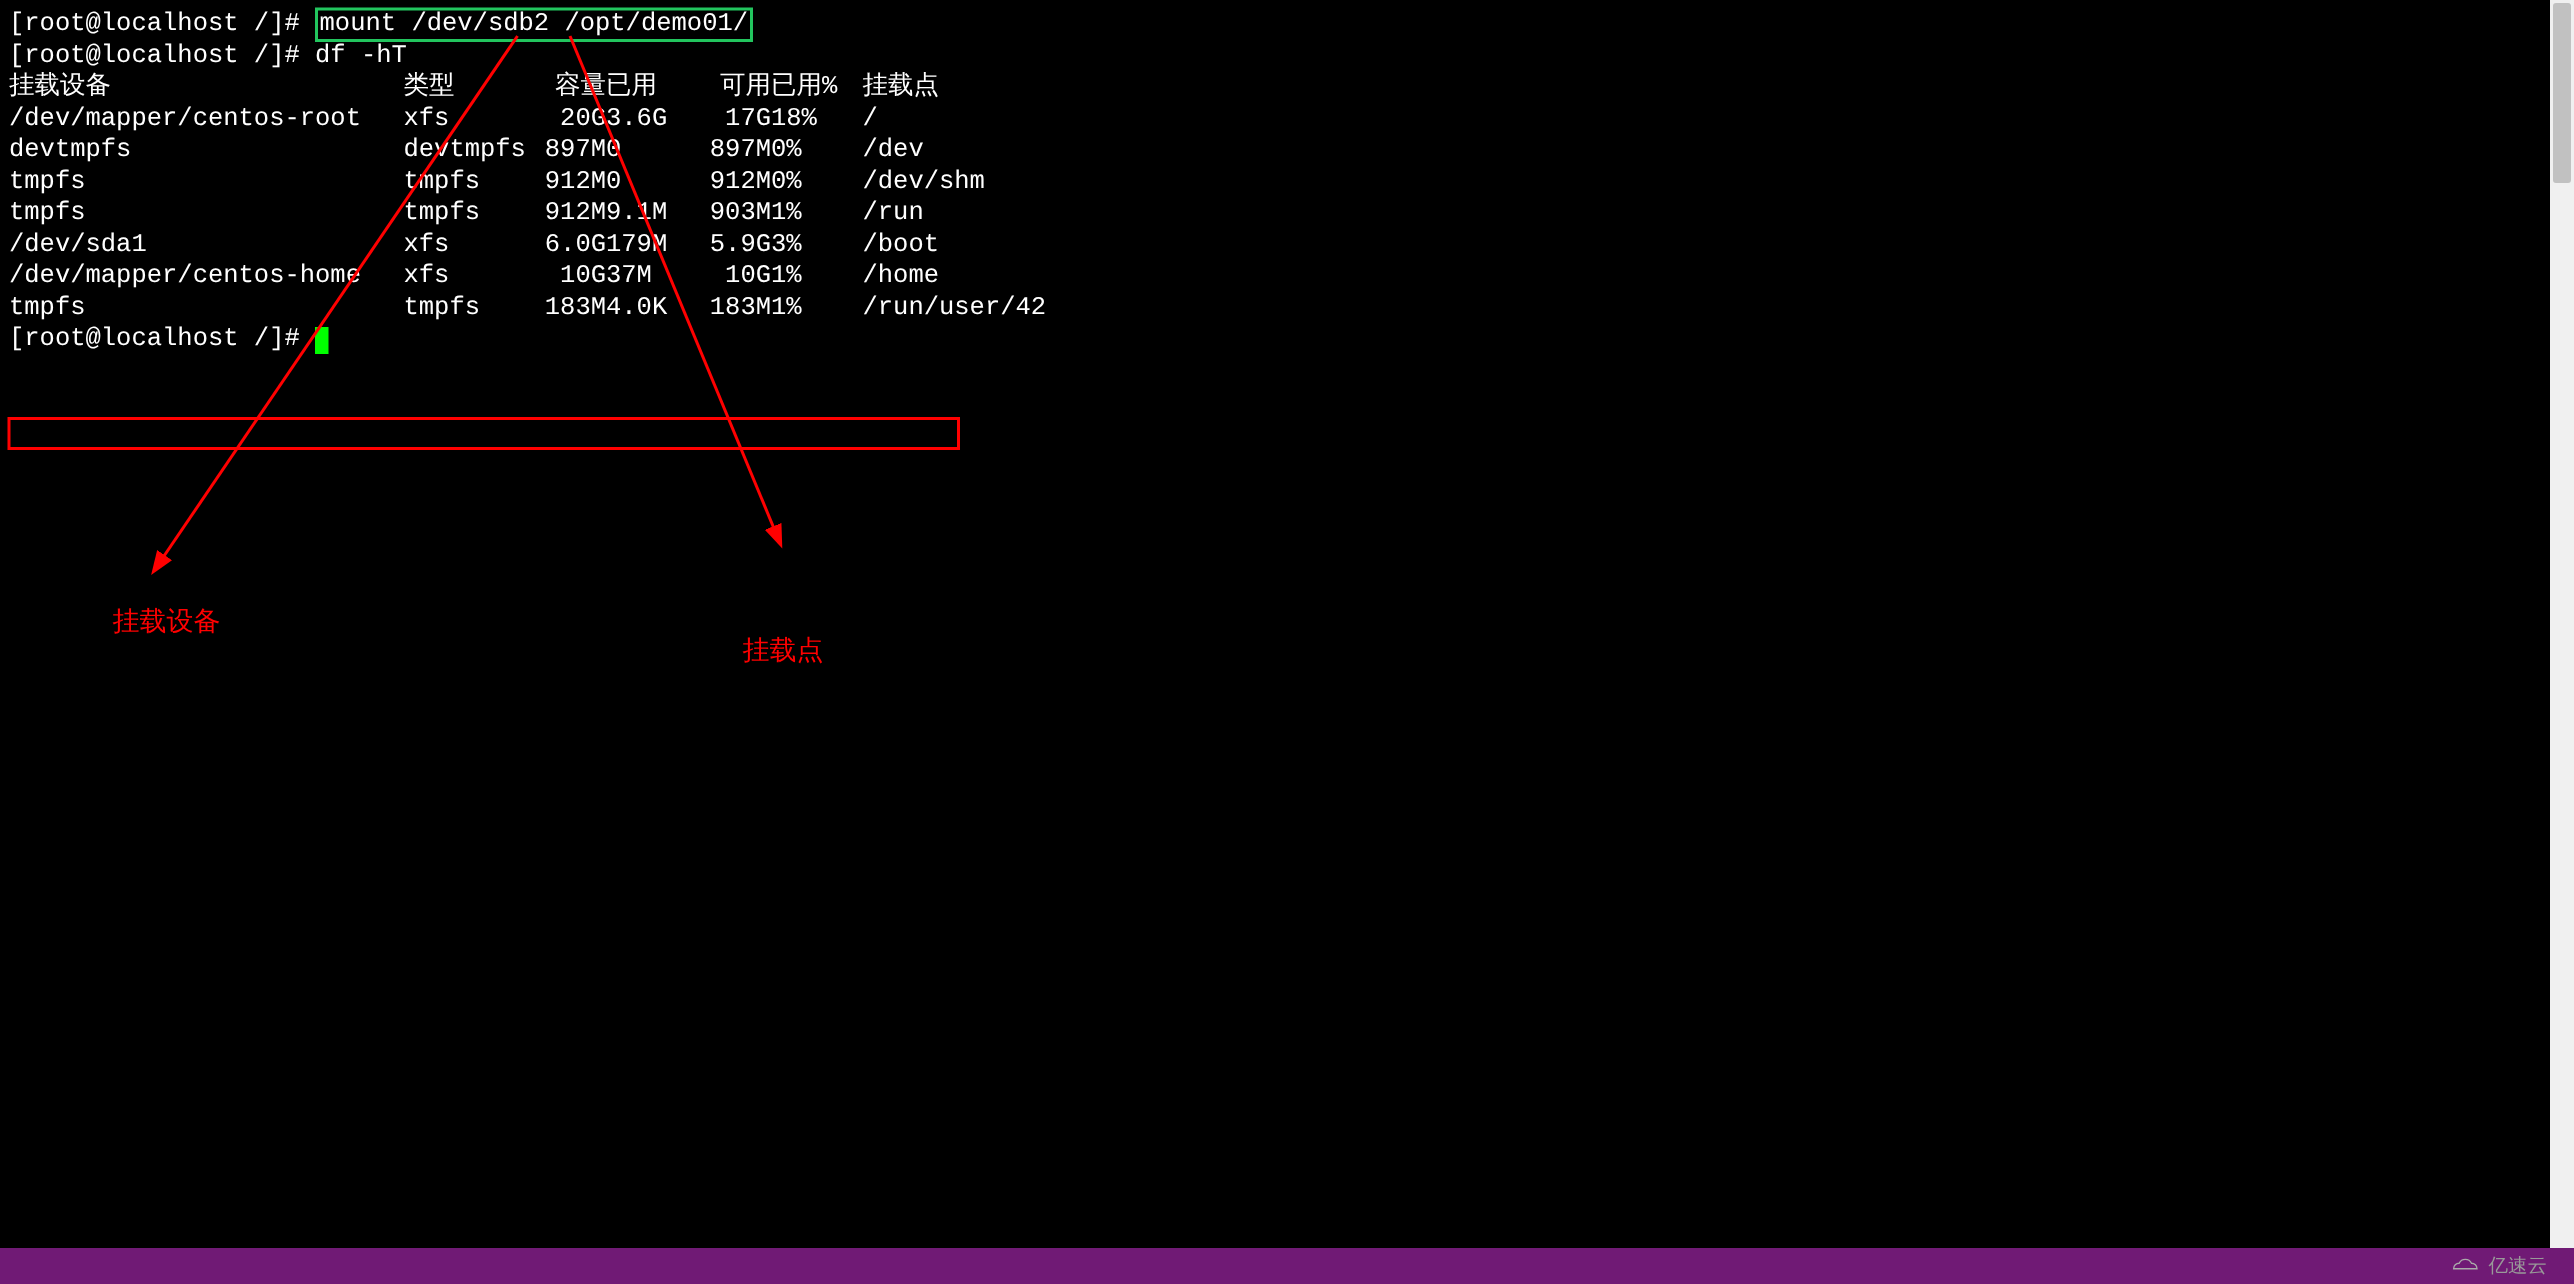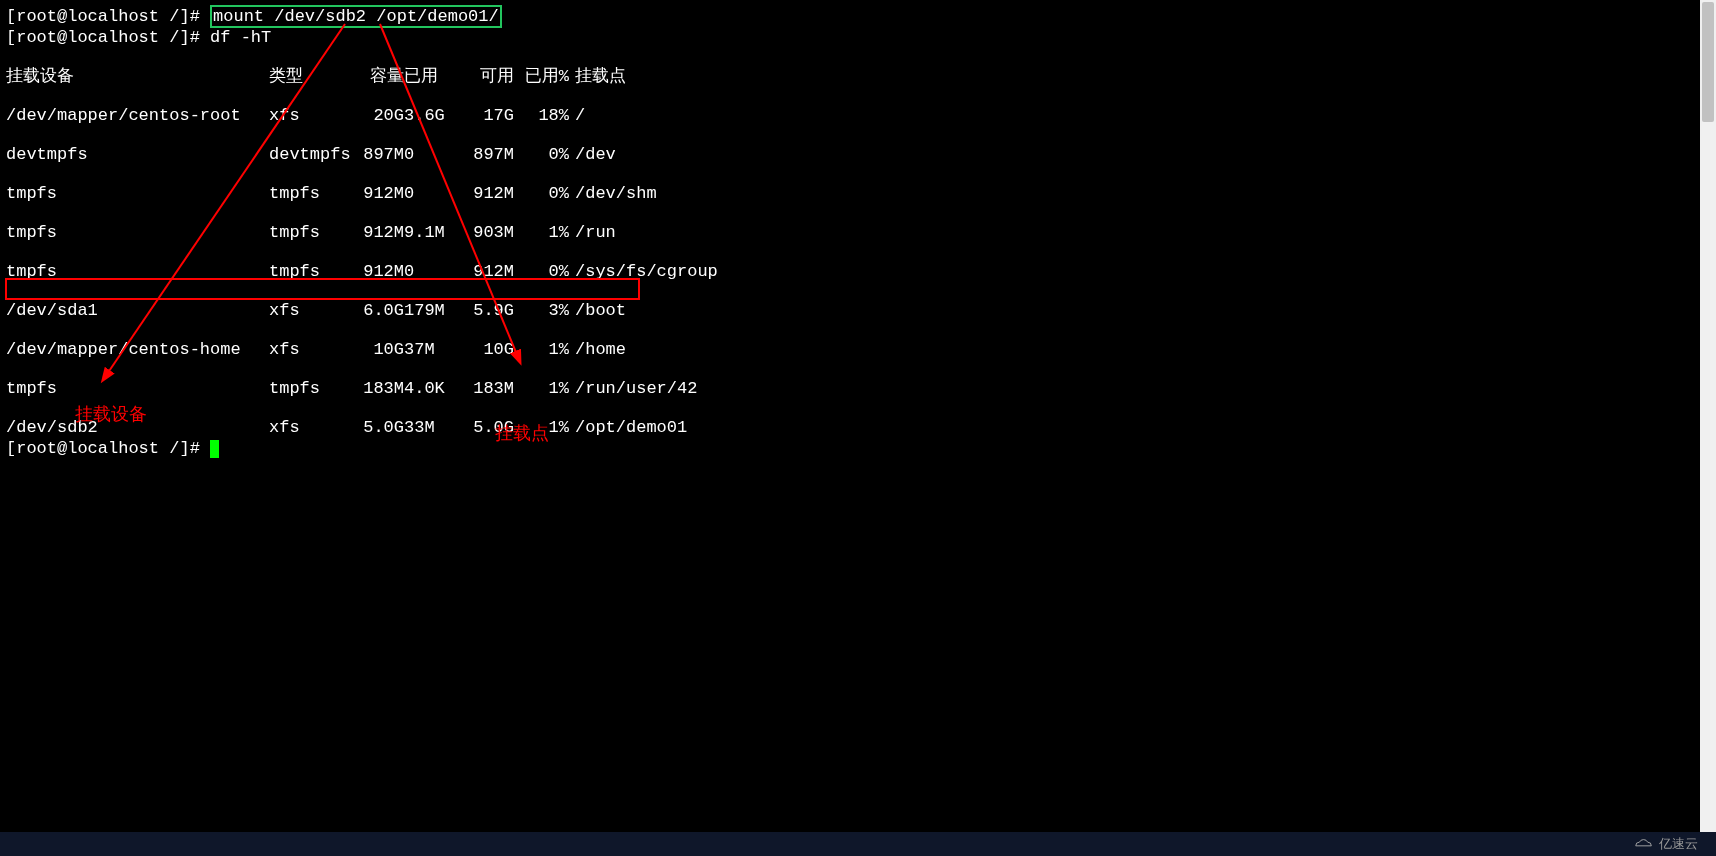--- a/index.html
+++ b/index.html
@@ -39,21 +39,21 @@
       color: #ff0000;
       font-family: "SimSun", sans-serif;
       font-size: 18px;
       position: absolute;
     }
     .arrow { position: absolute; pointer-events: none; }
     .footer-strip {
       position: absolute;
       bottom: 0; left: 0; right: 0;
       height: 24px;
-      background: #0f172a;
+      background: #701a75;
     }
     .yisu {
       position: absolute;
       right: 18px; bottom: 2px;
       display: flex;
       align-items: center;
       gap: 4px;
       color: #999;
       font-family: sans-serif;
       font-size: 13px;
@@ -73,39 +73,37 @@
       height: 120px;
       background: #c1c1c1;
       border-radius: 2px;
     }
     .col { display: inline-block; }
     .c-fs { width: 215px; }
     .c-type { width: 80px; margin-left: 48px; }
     .c-size { width: 55px; text-align: right; }
     .c-used { width: 55px; text-align: left; }
     .c-avail { width: 55px; text-align: right; }
-    .c-pct  { width: 55px; text-align: right; margin-top: 18px; }
+    .c-pct  { width: 55px; text-align: left; }
     .c-mnt  { padding-left: 6px; }
   </style>
 </head>
 <body>
 
 <div id="terminal">
     <div class="line"><span>[root@localhost /]# </span><span class="red-box">mount /dev/sdb2 /opt/demo01/</span></div>
     <div class="line">[root@localhost /]# df -hT</div>
     <div class="line"><span class="col c-fs">挂载设备</span><span class="col c-type">类型</span><span class="col c-size">容量</span><span class="col c-used">已用</span><span class="col c-avail">可用</span><span class="col c-pct">已用%</span><span class="col c-mnt">挂载点</span></div>
     <div class="line"><span class="col c-fs">/dev/mapper/centos-root</span><span class="col c-type">xfs</span><span class="col c-size">20G</span><span class="col c-used">3.6G</span><span class="col c-avail">17G</span><span class="col c-pct">18%</span><span class="col c-mnt">/</span></div>
     <div class="line"><span class="col c-fs">devtmpfs</span><span class="col c-type">devtmpfs</span><span class="col c-size">897M</span><span class="col c-used">0</span><span class="col c-avail">897M</span><span class="col c-pct">0%</span><span class="col c-mnt">/dev</span></div>
     <div class="line"><span class="col c-fs">tmpfs</span><span class="col c-type">tmpfs</span><span class="col c-size">912M</span><span class="col c-used">0</span><span class="col c-avail">912M</span><span class="col c-pct">0%</span><span class="col c-mnt">/dev/shm</span></div>
     <div class="line"><span class="col c-fs">tmpfs</span><span class="col c-type">tmpfs</span><span class="col c-size">912M</span><span class="col c-used">9.1M</span><span class="col c-avail">903M</span><span class="col c-pct">1%</span><span class="col c-mnt">/run</span></div>
-    <div class="line"><span class="col c-fs">tmpfs</span><span class="col c-type">tmpfs</span><span class="col c-size">912M</span><span class="col c-used">0</span><span class="col c-avail">912M</span><span class="col c-pct">0%</span><span class="col c-mnt">/sys/fs/cgroup</span></div>
     <div class="line"><span class="col c-fs">/dev/sda1</span><span class="col c-type">xfs</span><span class="col c-size">6.0G</span><span class="col c-used">179M</span><span class="col c-avail">5.9G</span><span class="col c-pct">3%</span><span class="col c-mnt">/boot</span></div>
     <div class="line"><span class="col c-fs">/dev/mapper/centos-home</span><span class="col c-type">xfs</span><span class="col c-size">10G</span><span class="col c-used">37M</span><span class="col c-avail">10G</span><span class="col c-pct">1%</span><span class="col c-mnt">/home</span></div>
     <div class="line"><span class="col c-fs">tmpfs</span><span class="col c-type">tmpfs</span><span class="col c-size">183M</span><span class="col c-used">4.0K</span><span class="col c-avail">183M</span><span class="col c-pct">1%</span><span class="col c-mnt">/run/user/42</span></div>
-    <div class="line"><span class="col c-fs">/dev/sdb2</span><span class="col c-type">xfs</span><span class="col c-size">5.0G</span><span class="col c-used">33M</span><span class="col c-avail">5.0G</span><span class="col c-pct">1%</span><span class="col c-mnt">/opt/demo01</span></div>
     <div class="line"><span>[root@localhost /]# </span><span class="cursor"></span></div>
   </div>
 
 <div class="red-box-row" style="left:5px; top:278px; width:635px; height:22px;"></div>
 
 <svg class="arrow" style="left:95px; top:22px; width:260px; height:370px;">
   <defs>
       <marker id="ah1" markerWidth="10" markerHeight="10" refX="6" refY="3" orient="auto">
         <path d="M0,0 L0,6 L8,3 z" fill="#ff0000"></path>
       </marker>

